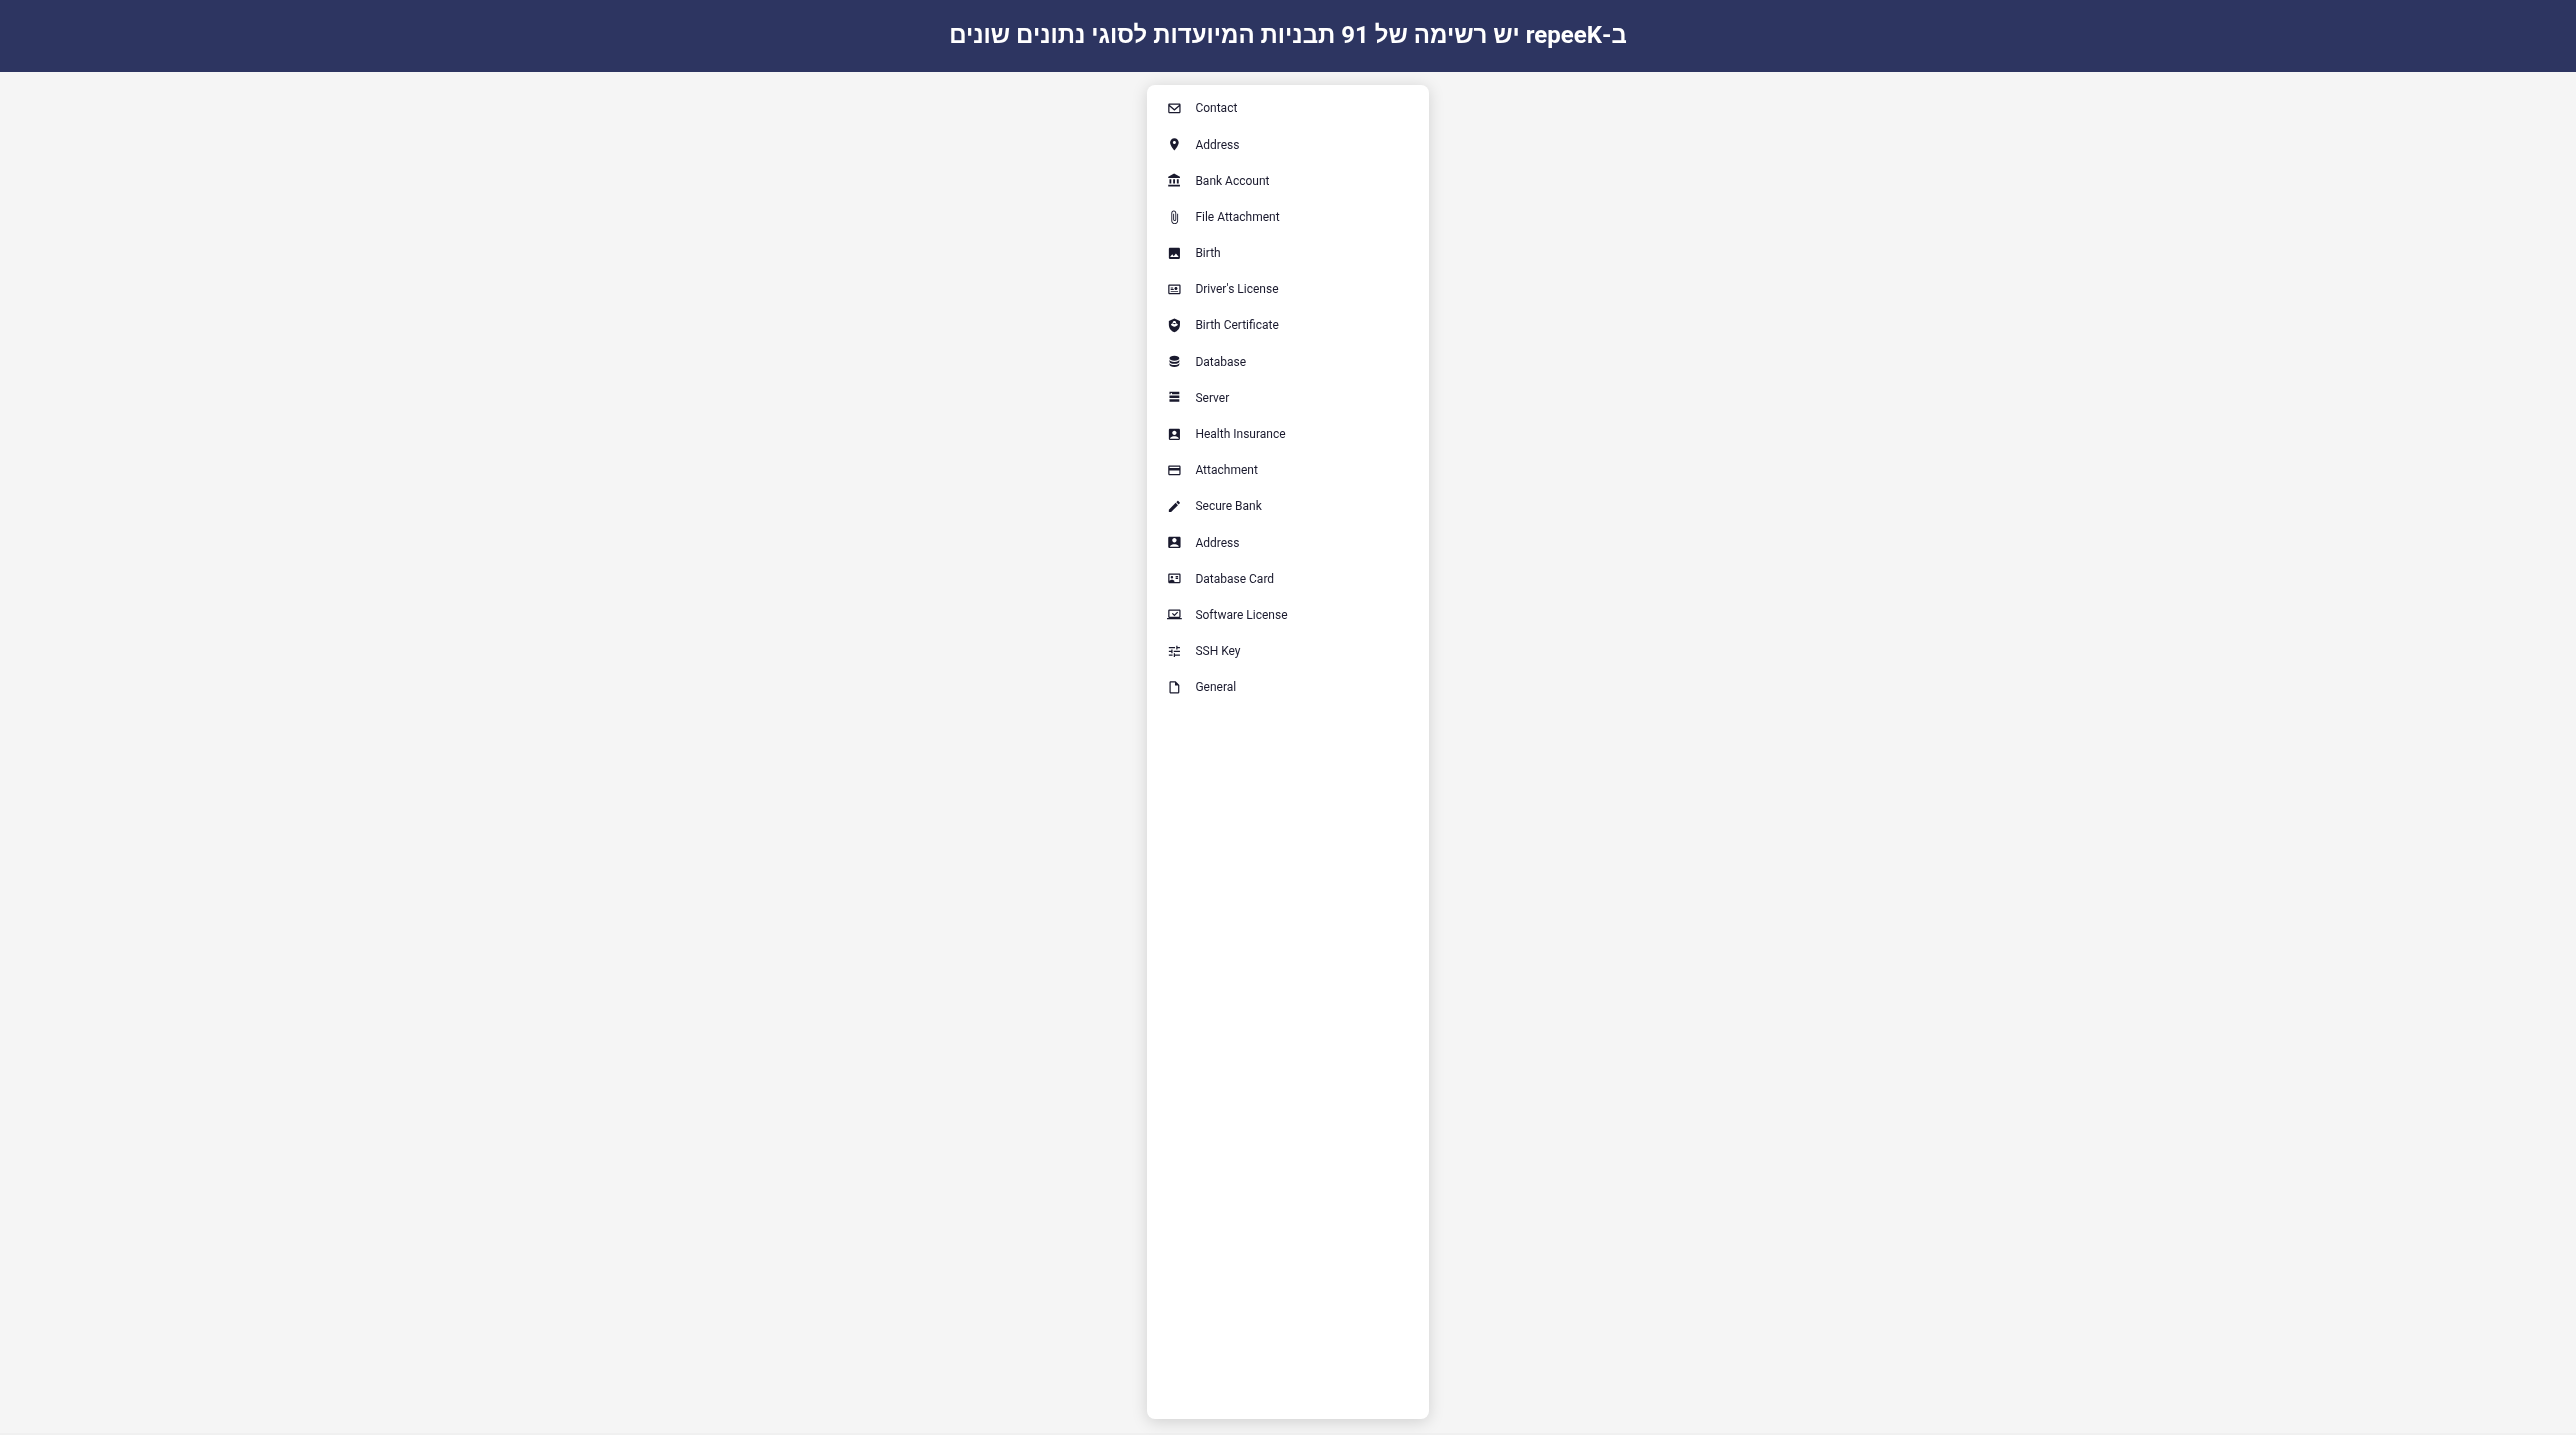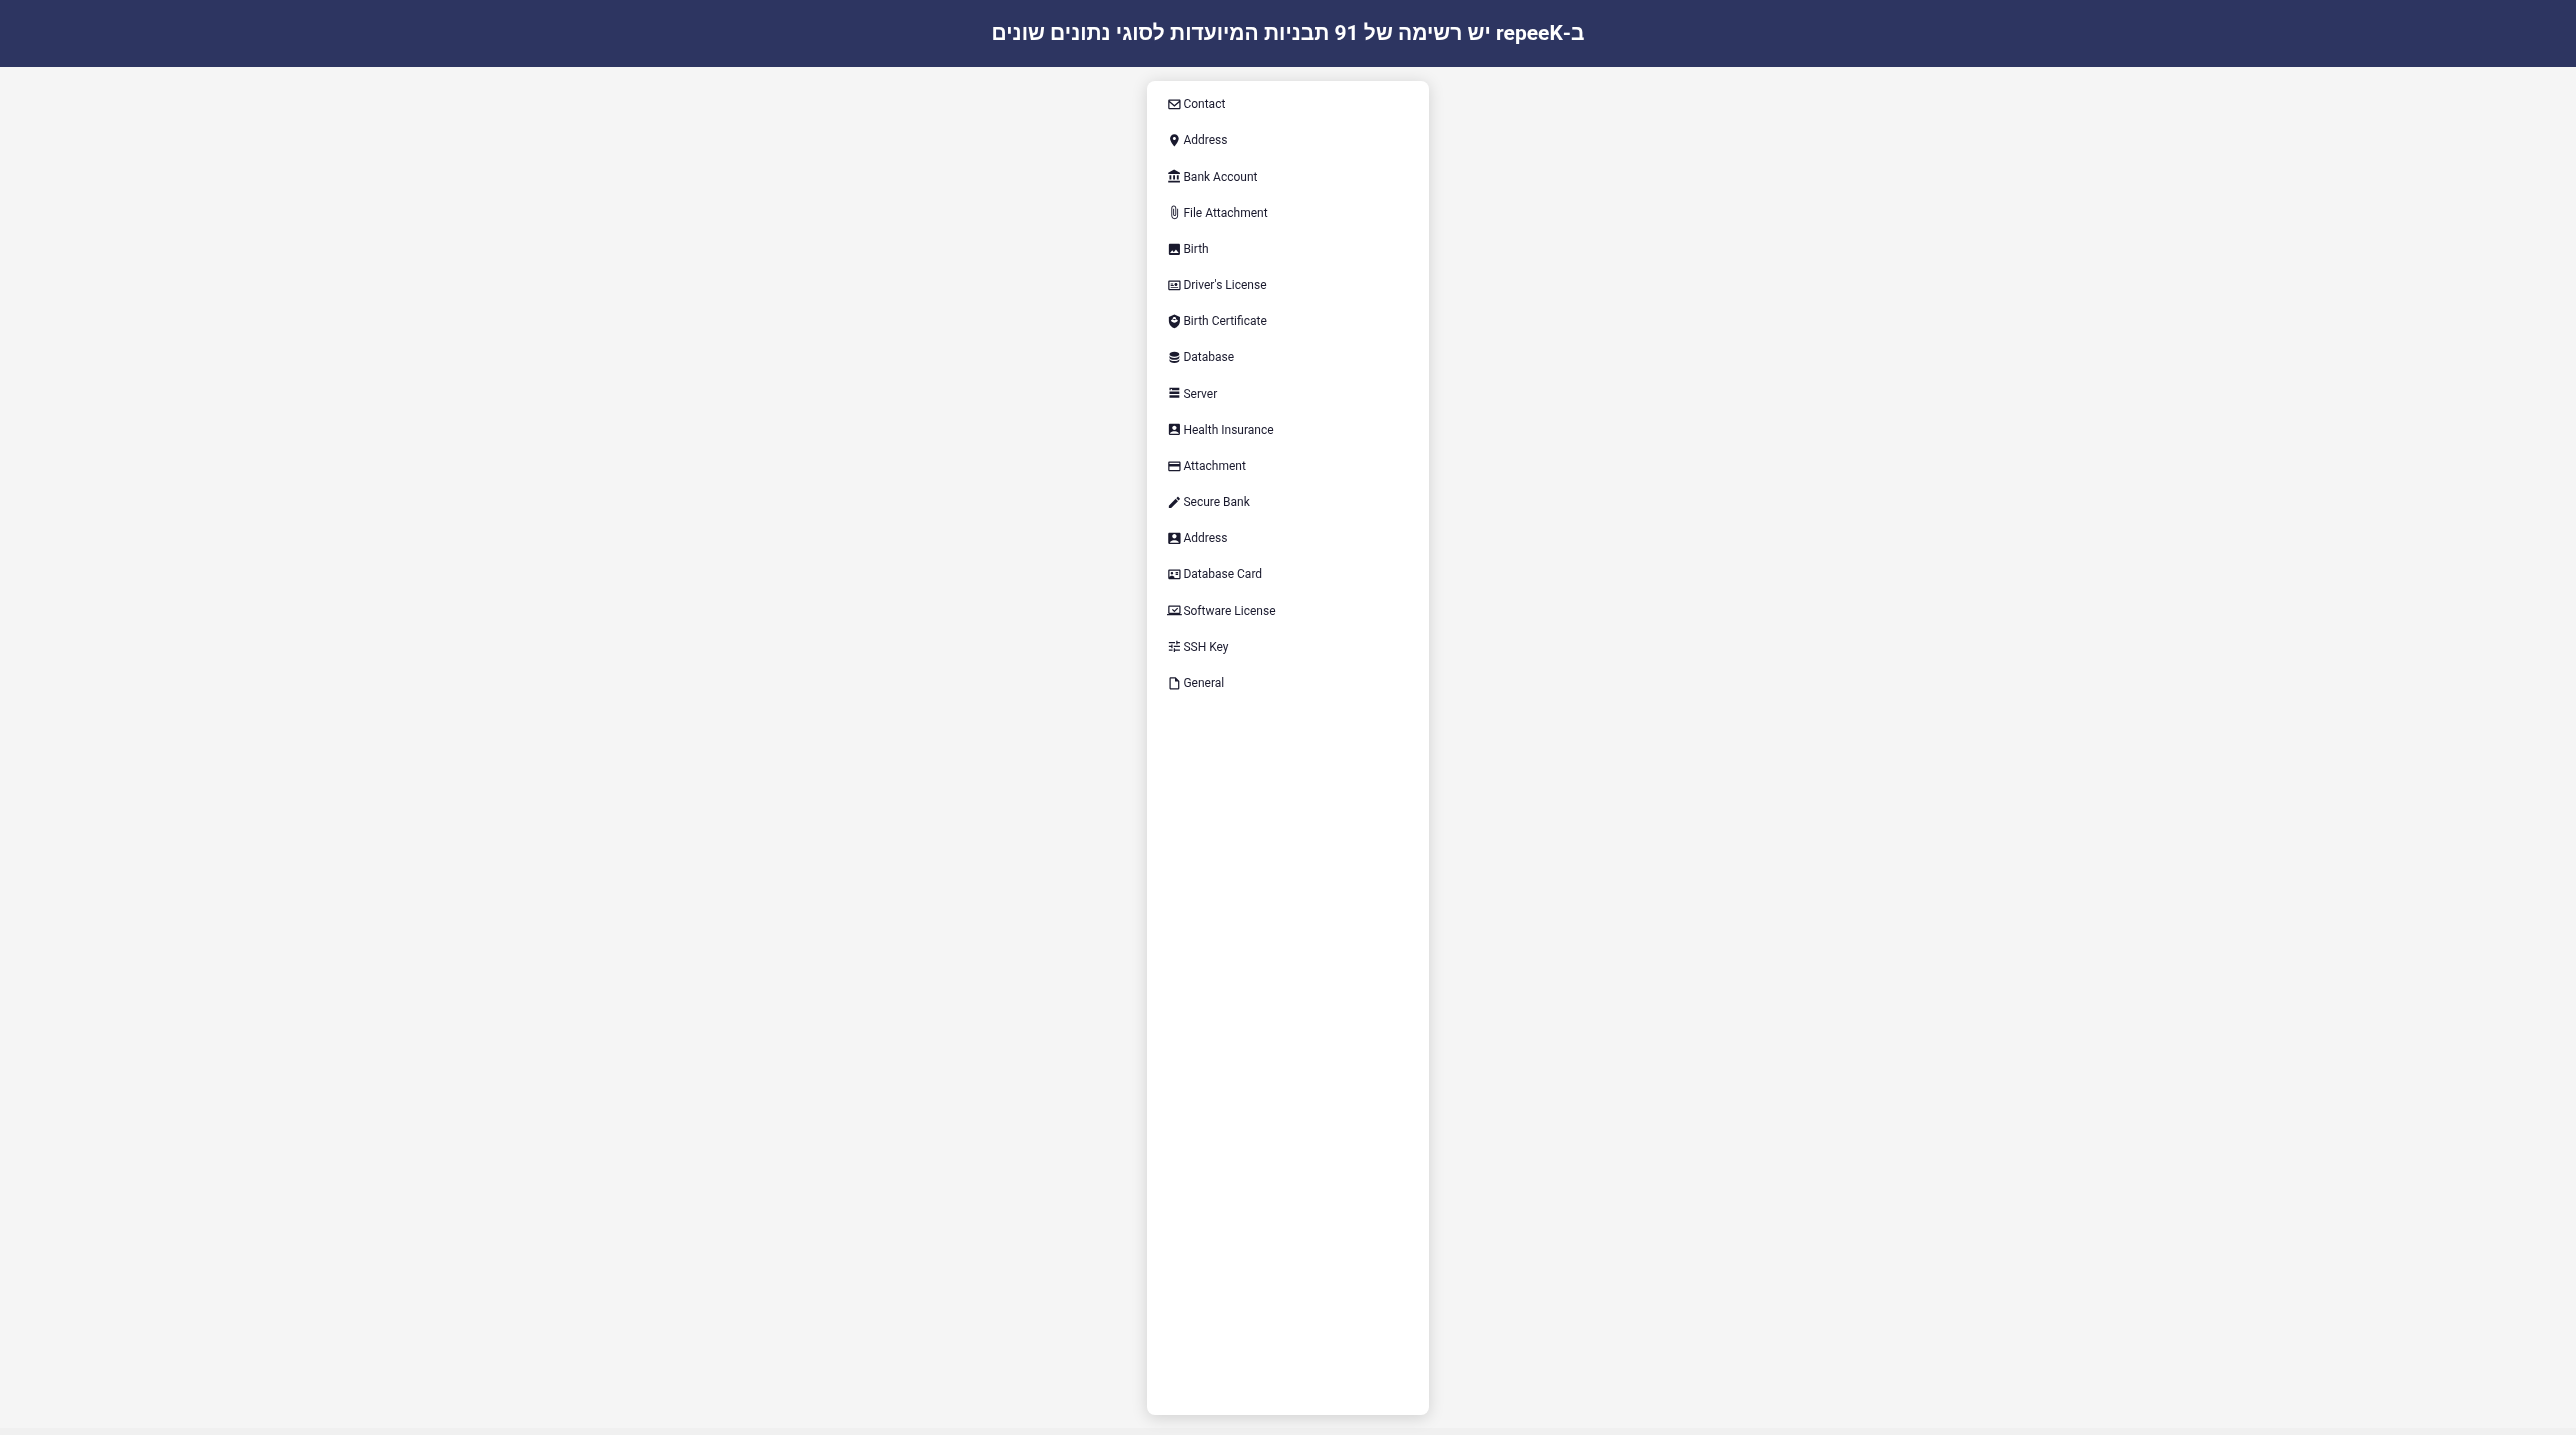--- a/index.html
+++ b/index.html
@@ -20,21 +20,21 @@
 
     .header-banner {
       width: 100%;
       background-color: #2d3561;
       padding: 19px 27px;
       text-align: center;
     }
 
     .header-text {
       color: #ffffff;
-      font-size: 21px;
+      font-size: 24px;
       font-weight: 700;
       direction: rtl;
       unicode-bidi: bidi-override;
       line-height: 1.4;
     }
 
     .content-area {
       width: 100%;
       display: flex;
       justify-content: center;
@@ -51,20 +51,21 @@
       padding: 5.4px 0;
       overflow: visible;
     }
 
     .dropdown-item {
       display: flex;
       align-items: center;
       padding: 9.4px 19px;
       cursor: pointer;
       transition: background 0.15s;
+      gap: 12px;
     }
 
     .item-icon {
       width: 17.4px;
       height: 17.4px;
       display: flex;
       align-items: center;
       justify-content: center;
       flex-shrink: 0;
       color: #1a1a2e;

